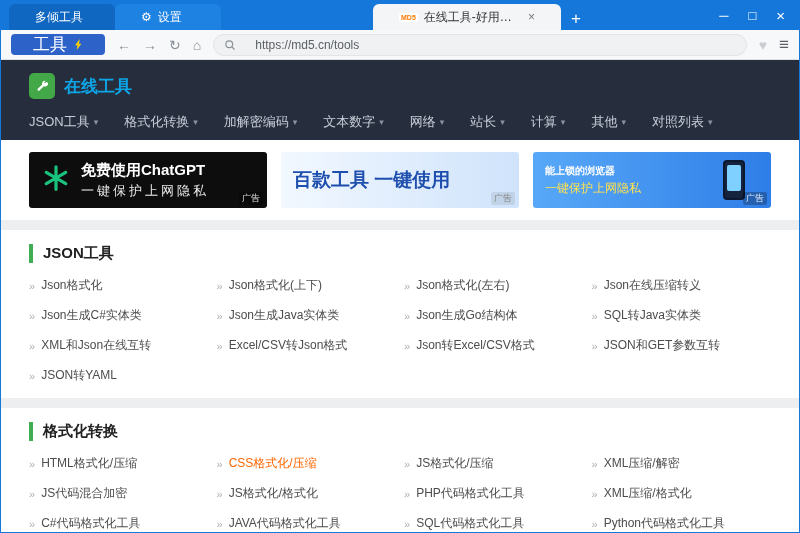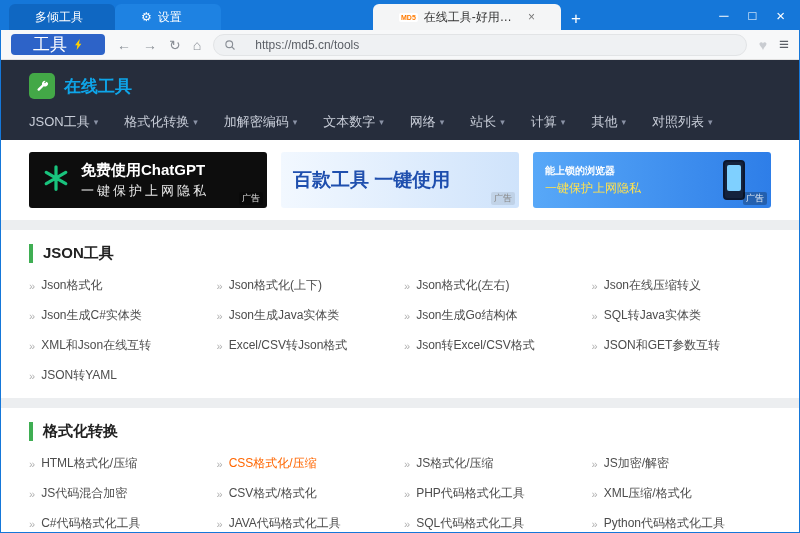--- a/index.html
+++ b/index.html
@@ -266,29 +266,29 @@
             <div class="link-item hl">
               <span class="bullet">»</span>
               <span>CSS格式化/压缩</span>
             </div>
             <div class="link-item">
               <span class="bullet">»</span>
               <span>JS格式化/压缩</span>
             </div>
             <div class="link-item">
               <span class="bullet">»</span>
-              <span>JS加密/解密</span>
+              <span>XML压缩/解密</span>
             </div>
             <div class="link-item">
               <span class="bullet">»</span>
               <span>JS代码混合加密</span>
             </div>
             <div class="link-item">
               <span class="bullet">»</span>
-              <span>CSV格式/格式化</span>
+              <span>JS格式化/格式化</span>
             </div>
             <div class="link-item">
               <span class="bullet">»</span>
               <span>PHP代码格式化工具</span>
             </div>
             <div class="link-item">
               <span class="bullet">»</span>
               <span>XML压缩/格式化</span>
             </div>
             <div class="link-item">

